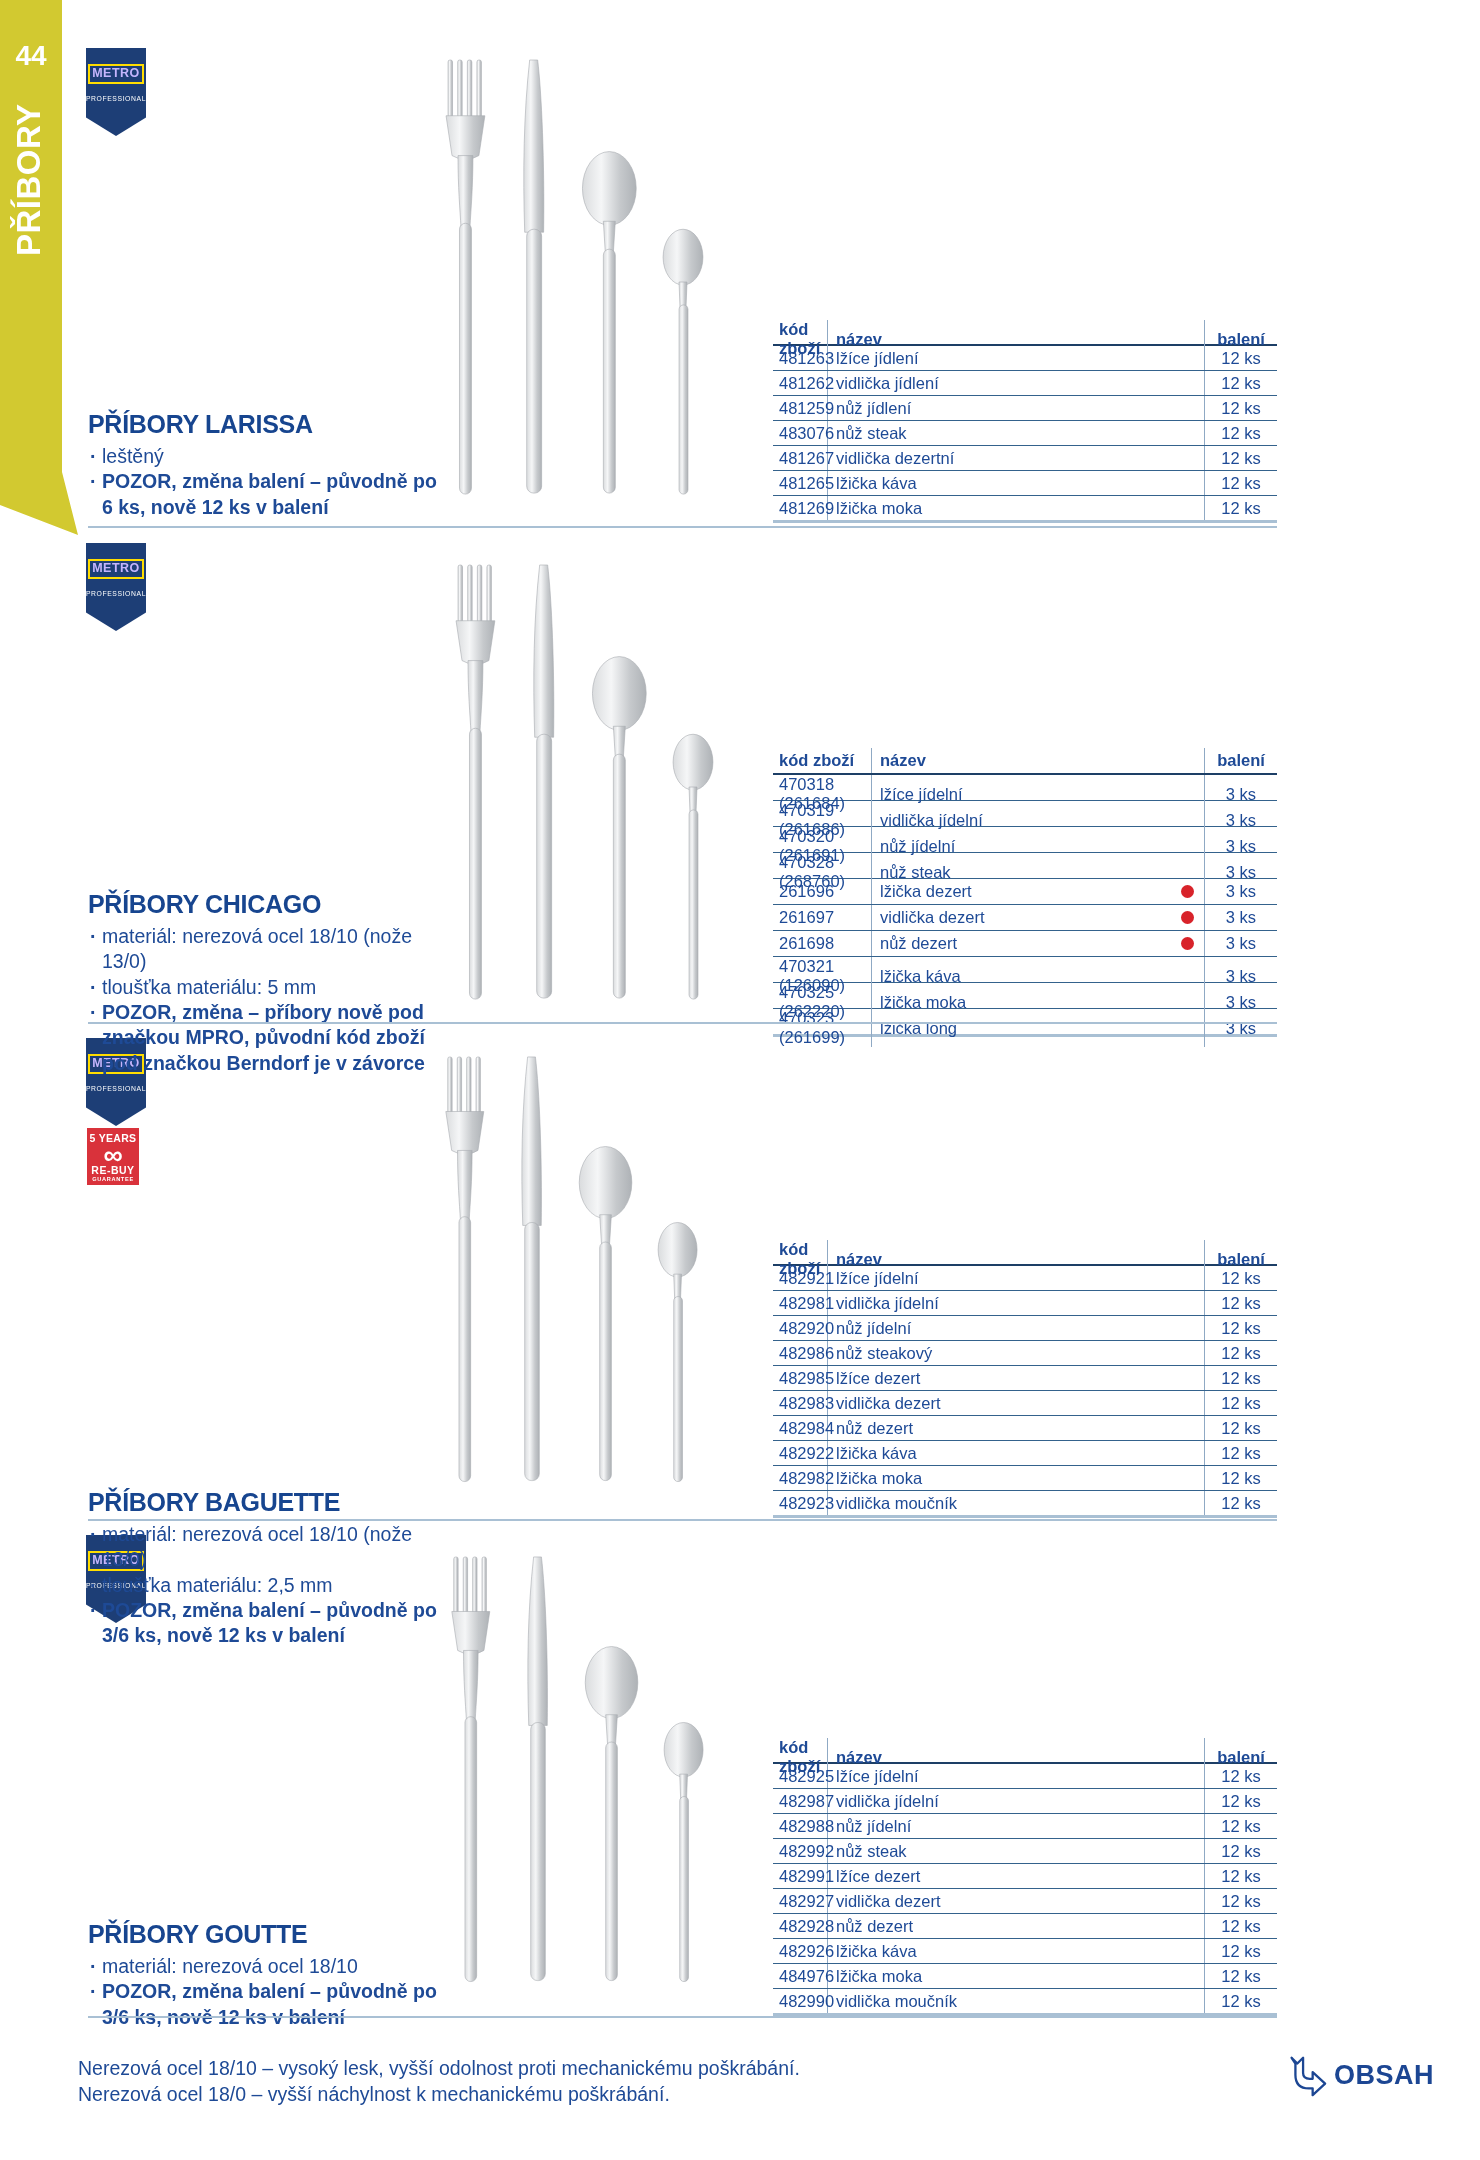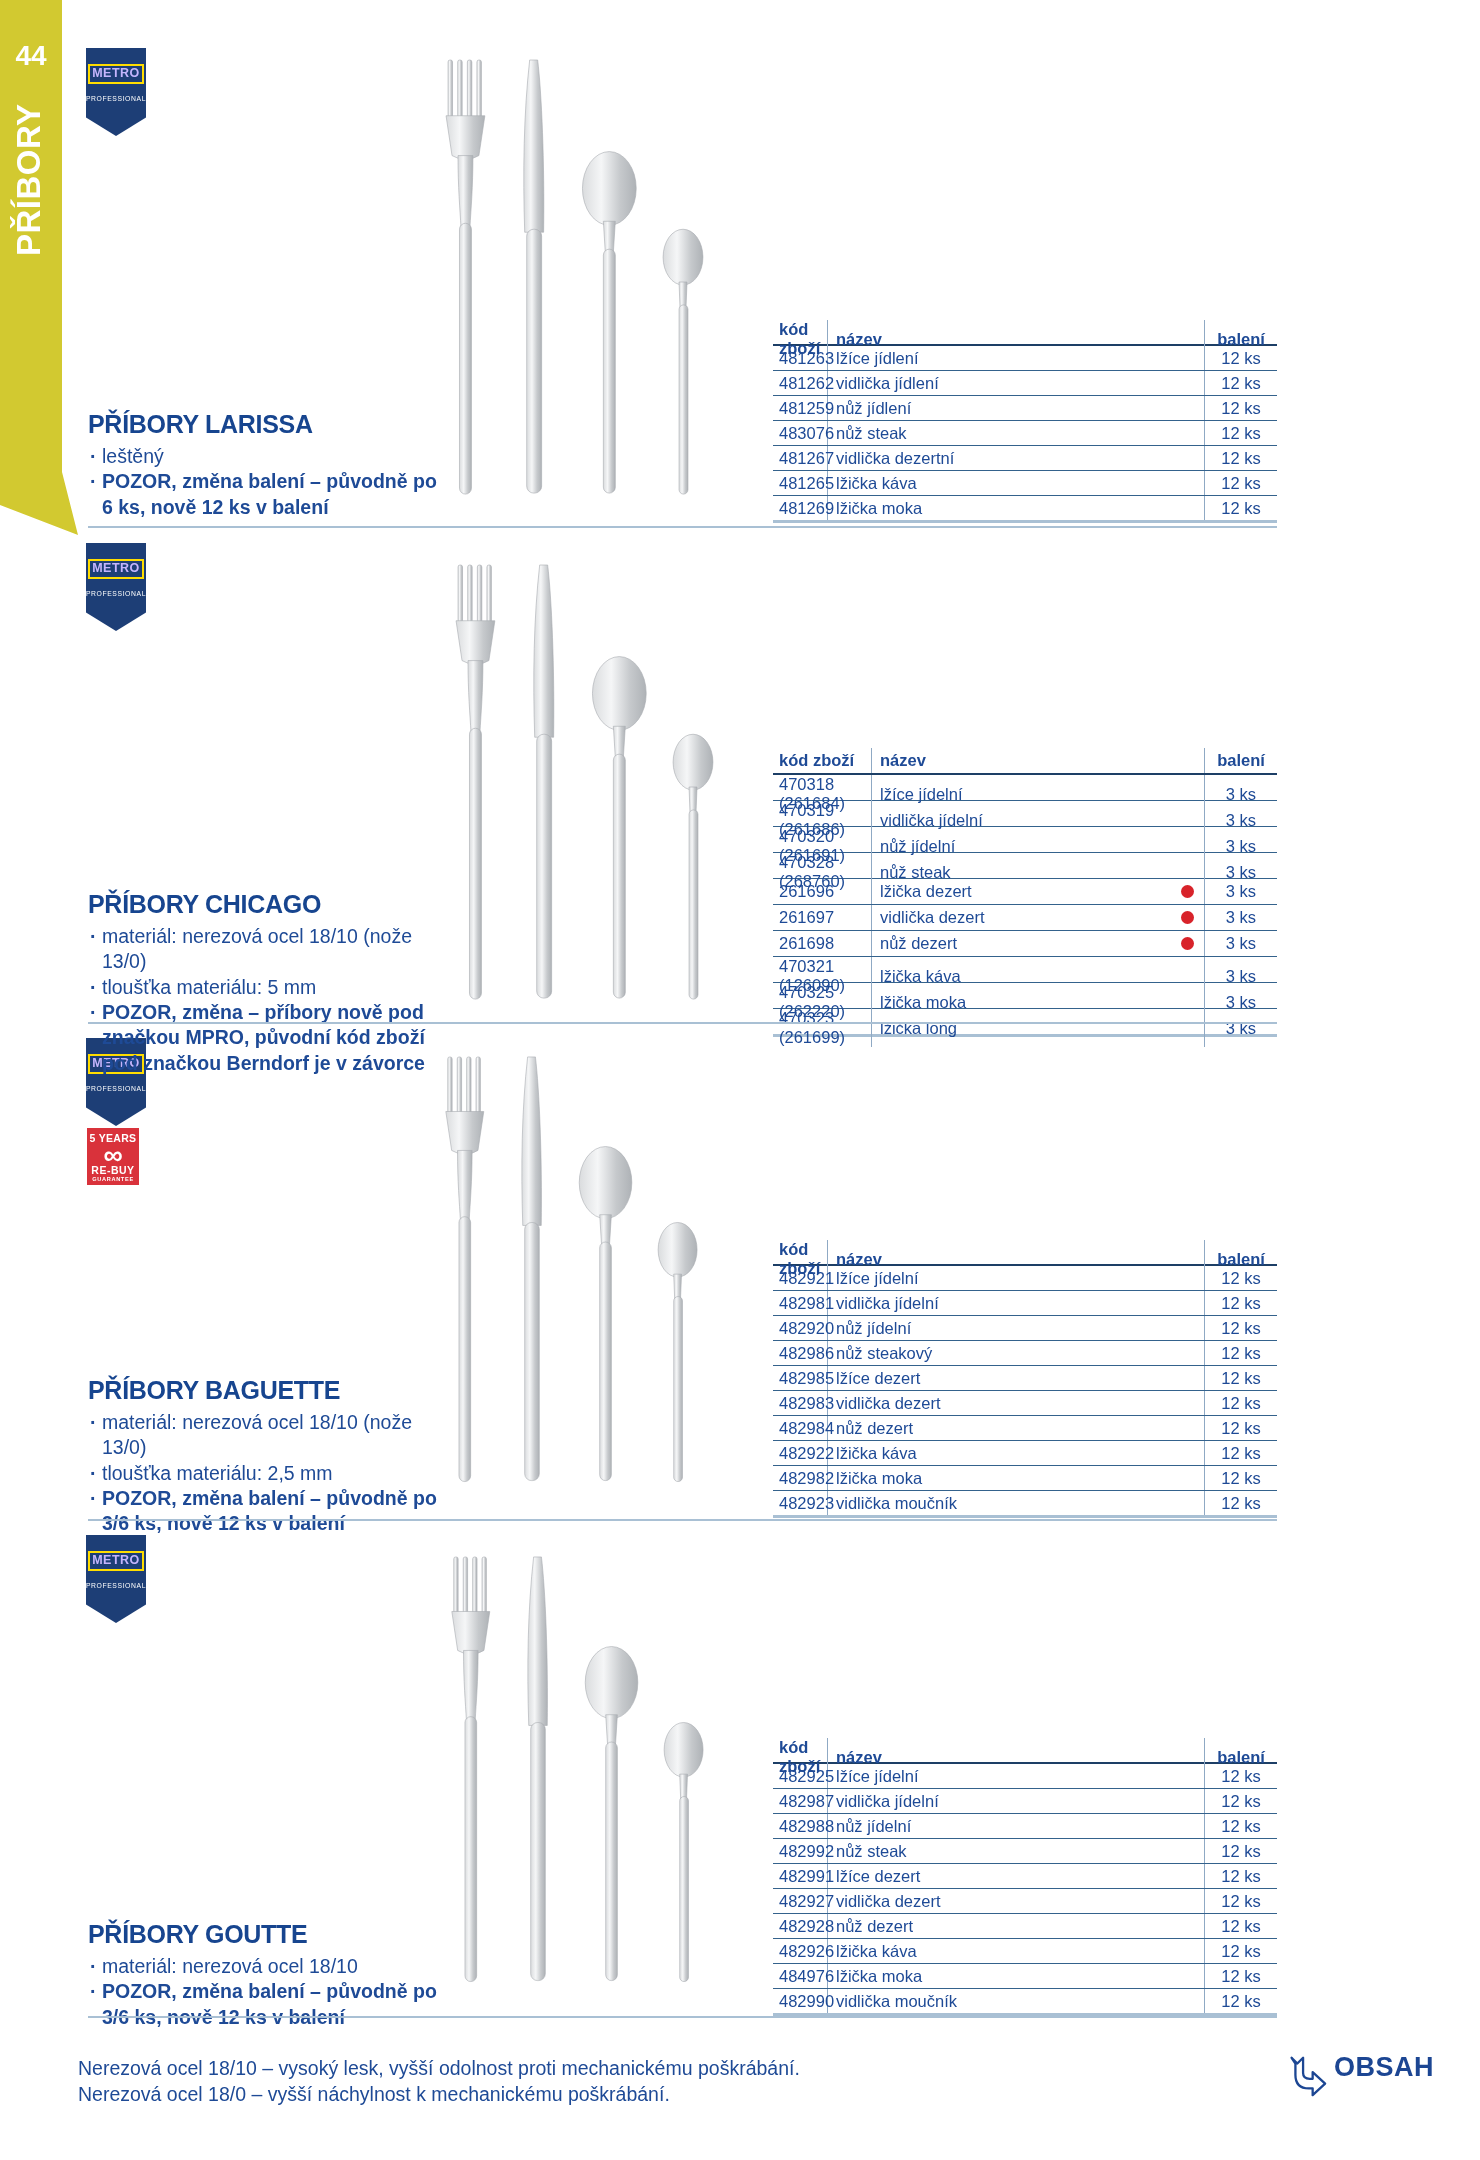--- a/index.html
+++ b/index.html
@@ -33,21 +33,21 @@
   .rebuy .rb{font-size:10.5px;font-weight:bold;letter-spacing:.5px;}
   .rebuy .gu{font-size:5.6px;font-weight:bold;letter-spacing:.7px;margin-top:2px;}
 
   
   .pinfo{position:absolute;left:88px;width:350px;}
   .pinfo h2{margin:0 0 5px 0;font-size:25px;letter-spacing:-.3px;color:#17458f;}
   .pinfo ul{margin:0;padding:0;list-style:none;font-size:19.5px;line-height:1.3;}
   .pinfo li{position:relative;padding-left:14px;}
   .pinfo li::before{content:"\00B7";position:absolute;left:2px;font-weight:bold;}
   .pinfo li.b{font-weight:bold;}
-  .i1{top:410px}.i2{top:890px}.i3{top:1376px}.i4{top:1920px}
+  .i1{top:410px}.i2{top:890px}.i3{top:1488px}.i4{top:1920px}
 
   
   .sect-divider{position:absolute;left:88px;width:1189px;height:0;border-top:2.5px solid #a9c0d4;}
   .d1{top:526px}.d2{top:1022px}.d3{top:1519px}.d4{top:2016px}
 
   
   .ptable{position:absolute;left:773px;width:504px;font-size:16.5px;border-bottom:3px solid #a9c0d4;}
   .t1{top:320px}.t2{top:748px}.t3{top:1240px}.t4{top:1738px}
   .trow{display:grid;grid-template-columns:55px 1fr 72px;height:24px;border-bottom:1.5px solid #34628c;}
   .t2 .trow{grid-template-columns:99px 1fr 72px;height:25px;}
@@ -61,21 +61,21 @@
 
   
   .cutlery{position:absolute;}
   .cut1{left:415px;top:58px;width:315px;height:458px}
   .cut2{left:425px;top:563px;width:315px;height:458px}
   .cut3{left:412px;top:1055px;width:315px;height:448px}
   .cut4{left:418px;top:1555px;width:315px;height:448px}
 
   
   .notes{position:absolute;left:78px;top:2056px;font-size:19.5px;line-height:1.32;}
-  .toc{position:absolute;left:1282px;top:2052px;display:flex;align-items:flex-start;gap:6px;cursor:pointer;color:#1c4693;}
+  .toc{position:absolute;left:1282px;top:2052px;display:flex;align-items:center;gap:6px;cursor:pointer;color:#1c4693;}
   .toc span{font-size:27px;font-weight:bold;letter-spacing:.5px;}
   .hiddefs{position:absolute;width:0;height:0;overflow:hidden;}
 </style>
 </head>
 <body>
 
 <div class="page">
 
   <svg class="hiddefs" aria-hidden="true">
     <defs>

